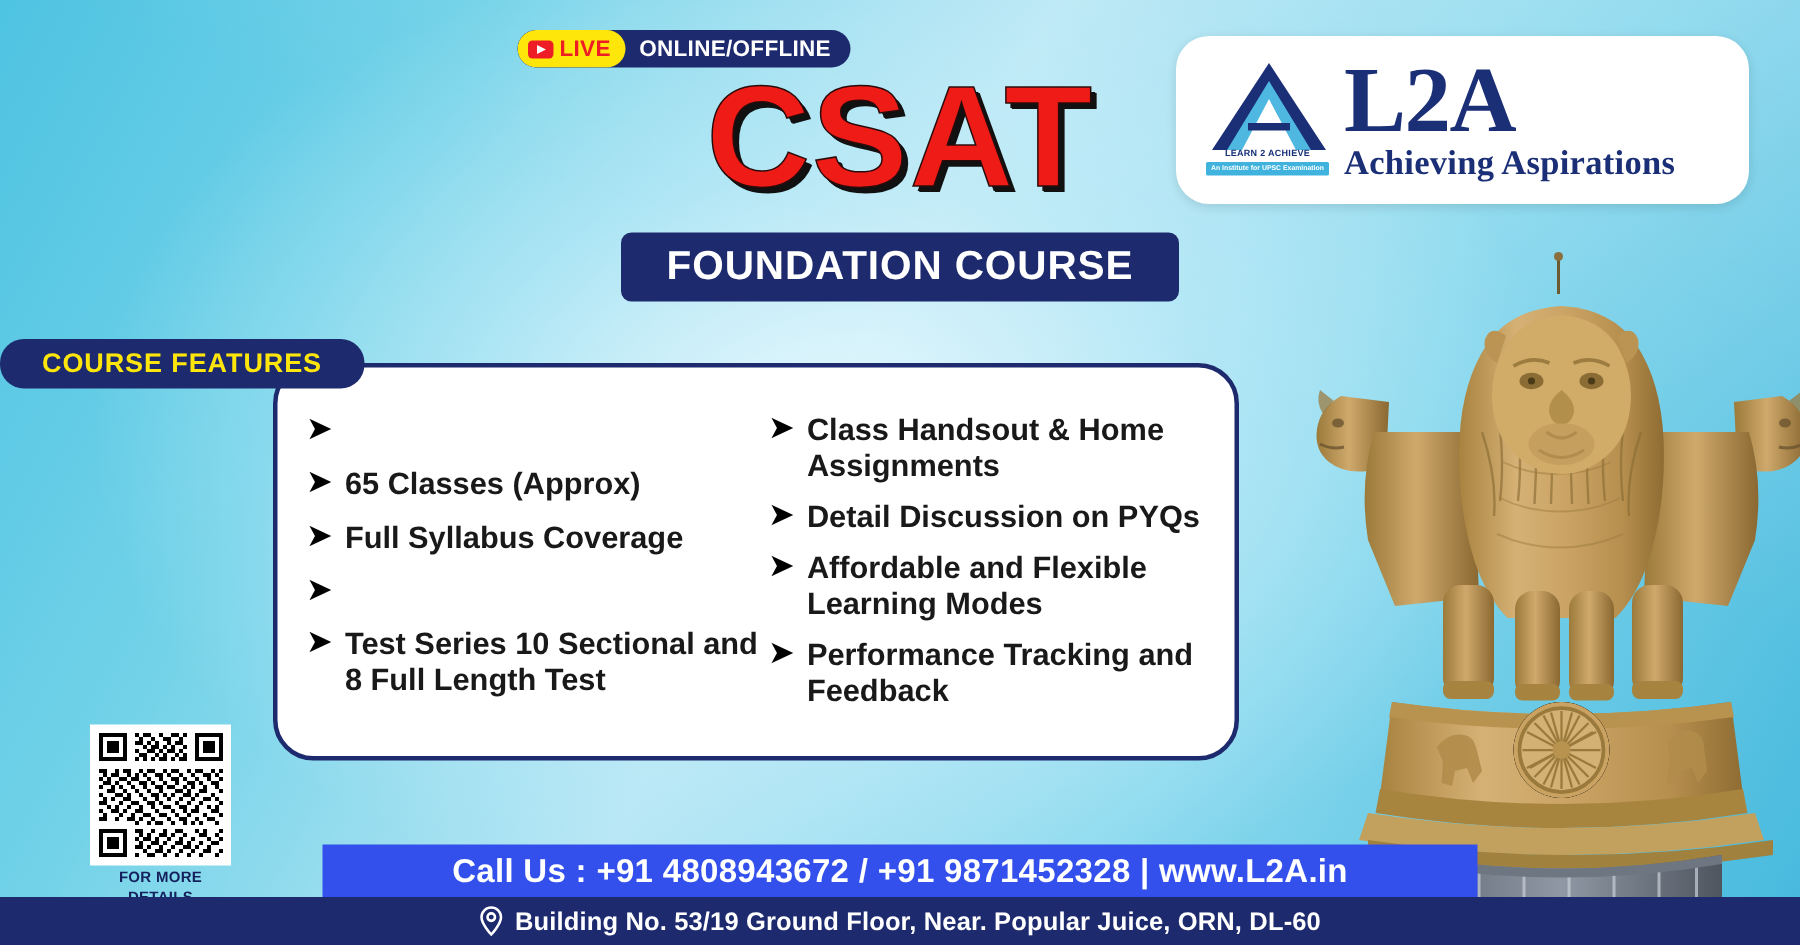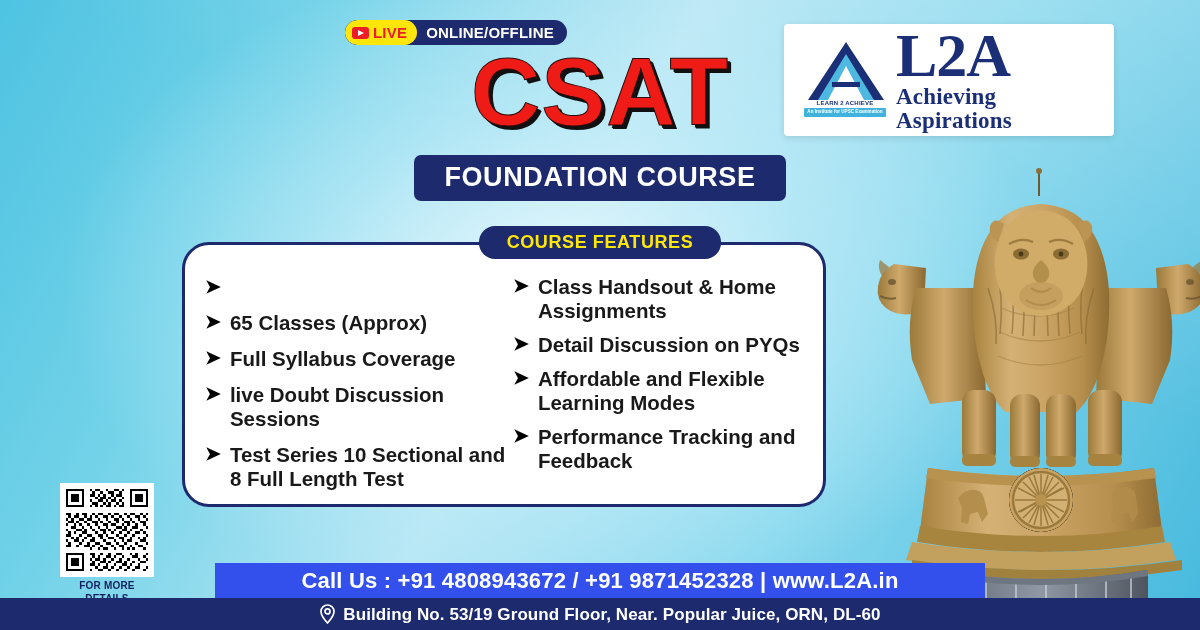--- a/index.html
+++ b/index.html
@@ -53,22 +53,22 @@
   }
   .found-wrap{position:absolute;left:0;right:0;top:155px;text-align:center;z-index:6;}
   .found{
     display:inline-block;background:#1d2a6e;color:#ffffff;
     font-size:27px;font-weight:bold;letter-spacing:.6px;
     padding:9px 30px 10px;border-radius:7px;line-height:1;
   }
 
   
   .logo-card{
-    position:absolute;left:784px;top:24px;width:330px;height:112px;
-    background:#fff;border-radius:4px;z-index:7;
+    position:absolute;left:784px;top:24px;width:382px;height:112px;
+    background:#fff;border-radius:22px;z-index:7;
     display:flex;align-items:center;padding:0 14px;box-sizing:border-box;
     box-shadow:0 2px 7px rgba(0,0,0,.12);
   }
   .logo-mark{width:96px;height:84px;position:relative;flex:0 0 auto;}
   .logo-mark svg{position:absolute;left:8px;top:2px;}
   .mark-cap{
     position:absolute;left:6px;bottom:16px;width:82px;text-align:center;
     font-size:6px;font-weight:bold;color:#16307a;letter-spacing:.2px;line-height:1;
   }
   .mark-sub{
@@ -80,21 +80,21 @@
   .l2a{
     font-family:"Liberation Serif", serif;font-weight:bold;
     font-size:62px;color:#1b2f77;line-height:.92;letter-spacing:-1px;
   }
   .aspire{
     font-family:"Liberation Serif", serif;font-weight:bold;
     font-size:23px;color:#1b2f77;line-height:1.05;margin-top:1px;letter-spacing:.2px;
   }
 
   
-  .feat-badge-wrap{position:absolute;left:0;right:0;top:226px;text-align:center;z-index:8;}
+  .feat-badge-wrap{position:absolute;left:0;right:0;top:226px;z-index:8;}
   .feat-badge{
     display:inline-block;background:#1d2a6e;color:#ffe60a;
     font-size:18px;font-weight:bold;letter-spacing:.6px;
     padding:7px 28px 8px;border-radius:16px;line-height:1;
   }
 
   
   .feat-card{
     position:absolute;left:182px;top:242px;width:644px;height:265px;
     background:#ffffff;border:3px solid #1d2a6e;border-radius:27px;
@@ -187,21 +187,20 @@
       <div class="feat-item">
         <span class="arrow">➤</span>
         <span>65 Classes (Approx)</span>
       </div>
       <div class="feat-item">
         <span class="arrow">➤</span>
         <span>Full Syllabus Coverage</span>
       </div>
       <div class="feat-item">
         <span class="arrow">➤</span>
-        <span>live Doubt Discussion Sessions</span>
       </div>
       <div class="feat-item">
         <span class="arrow">➤</span>
         <span>Test Series 10 Sectional and 8 Full Length Test</span>
       </div>
     </div>
     <div class="feat-col right">
       <div class="feat-item">
         <span class="arrow">➤</span>
         <span>Class Handsout &amp; Home Assignments</span>

